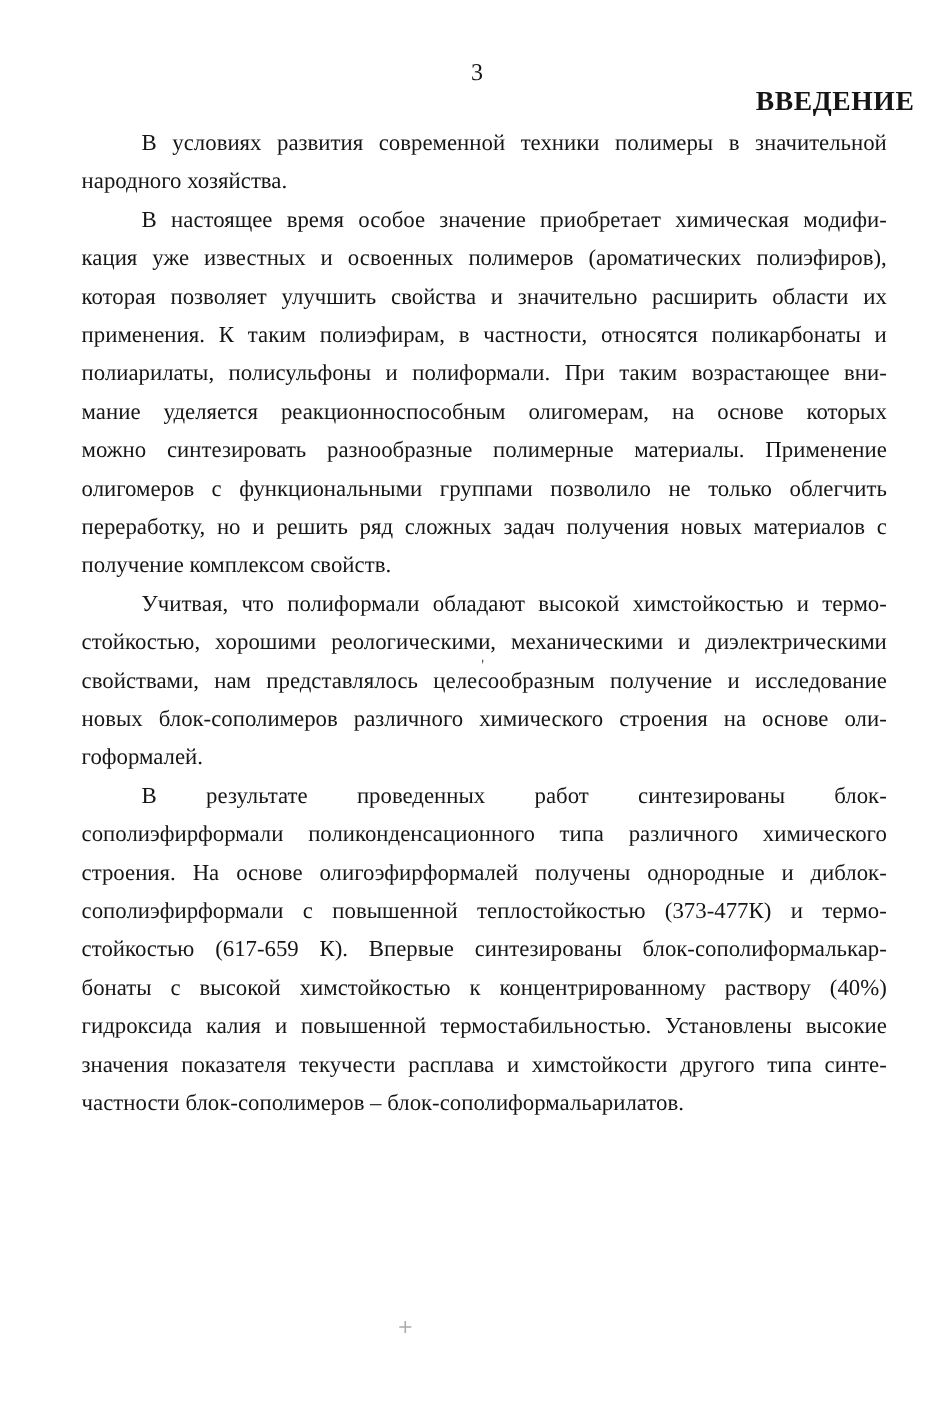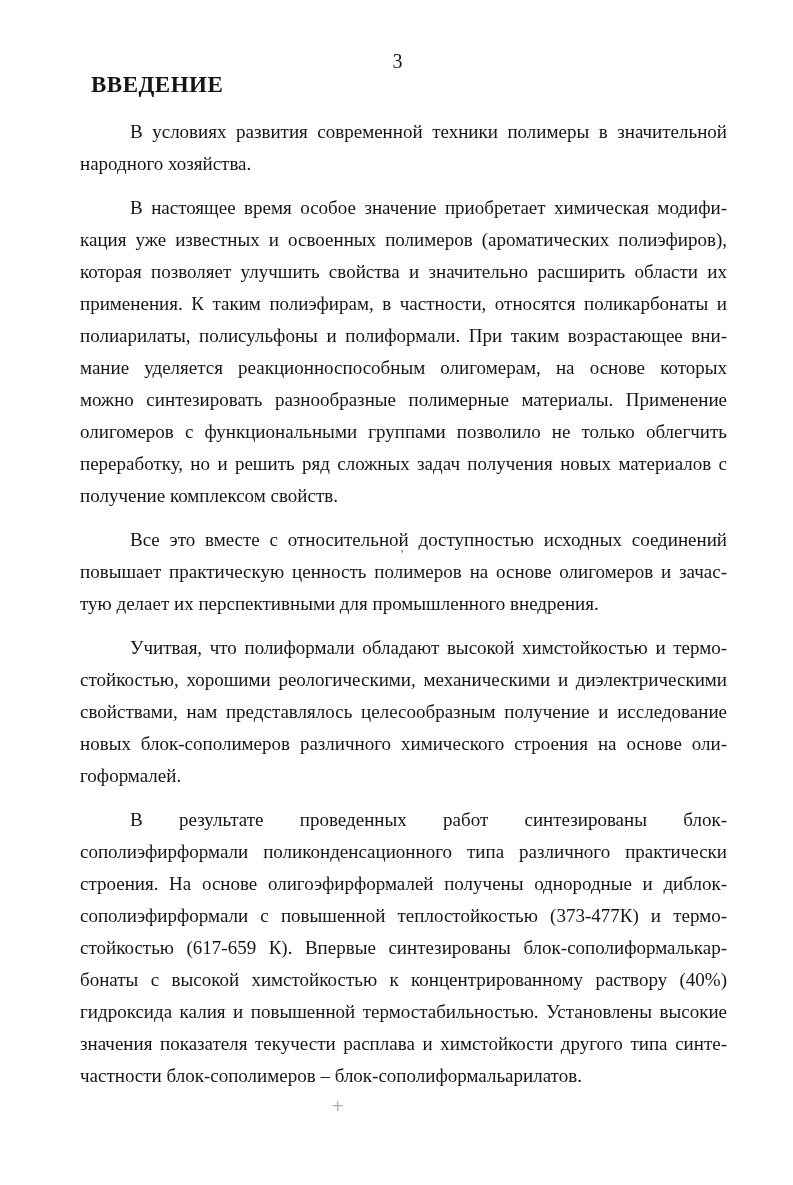--- a/index.html
+++ b/index.html
@@ -24,35 +24,35 @@
     text-align: center;
     transform: translateX(-6px);
     font-size: 20px;
   }
   .heading {
     position: absolute;
     top: 72px;
     left: 68px;
     width: 671px;
     margin: 0;
-    text-align: left;
+    text-align: right;
     transform: translateX(23px);
     font-size: 23px;
     font-weight: bold;
     letter-spacing: 0.5px;
   }
   .bodytext {
     position: absolute;
     top: 104px;
     left: 68px;
     width: 671px;
     font-size: 19px;
     line-height: 32px;
   }
-  .para { margin: 12px; }
+  .para { margin: 0; }
   .ln {
     height: 32px;
     overflow: hidden;
     text-align: justify;
     text-align-last: justify;
   }
   .ln.end { text-align-last: left; }
   .ln.ind { text-indent: 50px; }
   .ln.it  { }
   .artifact {
@@ -92,34 +92,29 @@
         <div class="ln">которая позволяет улучшить свойства и значительно расширить области их</div>
         <div class="ln">применения. К таким полиэфирам, в частности, относятся поликарбонаты и</div>
         <div class="ln">полиарилаты, полисульфоны и полиформали. При таким возрастающее вни-</div>
         <div class="ln">мание уделяется реакционноспособным олигомерам, на основе которых</div>
         <div class="ln">можно синтезировать разнообразные полимерные материалы. Применение</div>
         <div class="ln">олигомеров с функциональными группами позволило не только облегчить</div>
         <div class="ln">переработку, но и решить ряд сложных задач получения новых материалов с</div>
         <div class="ln end">получение комплексом свойств.</div>
       </div>
       <div class="para">
-        <div class="ln ind">Все это вместе с относительной доступностью исходных соединений</div>
-        <div class="ln">повышает практическую ценность полимеров на основе олигомеров и зачас-</div>
-        <div class="ln end">тую делает их перспективными для промышленного внедрения.</div>
-      </div>
-      <div class="para">
         <div class="ln ind">Учитвая, что полиформали обладают высокой химстойкостью и термо-</div>
         <div class="ln">стойкостью, хорошими реологическими, механическими и диэлектрическими</div>
         <div class="ln">свойствами, нам представлялось целесообразным получение и исследование</div>
         <div class="ln">новых блок-сополимеров различного химического строения на основе оли-</div>
         <div class="ln end">гоформалей.</div>
       </div>
       <div class="para">
         <div class="ln ind">В результате проведенных работ синтезированы блок-</div>
-        <div class="ln">сополиэфирформали поликонденсационного типа различного практически</div>
+        <div class="ln">сополиэфирформали поликонденсационного типа различного химического</div>
         <div class="ln">строения. На основе олигоэфирформалей получены однородные и диблок-</div>
         <div class="ln">сополиэфирформали с повышенной теплостойкостью (373-477К) и термо-</div>
         <div class="ln">стойкостью (617-659 К). Впервые синтезированы блок-сополиформалькар-</div>
         <div class="ln">бонаты с высокой химстойкостью к концентрированному раствору (40%)</div>
         <div class="ln">гидроксида калия и повышенной термостабильностью. Установлены высокие</div>
         <div class="ln it">значения показателя текучести расплава и химстойкости другого типа синте-</div>
         <div class="ln end">частности блок-сополимеров – блок-сополиформальарилатов.</div>
       </div>
     </div>
 

